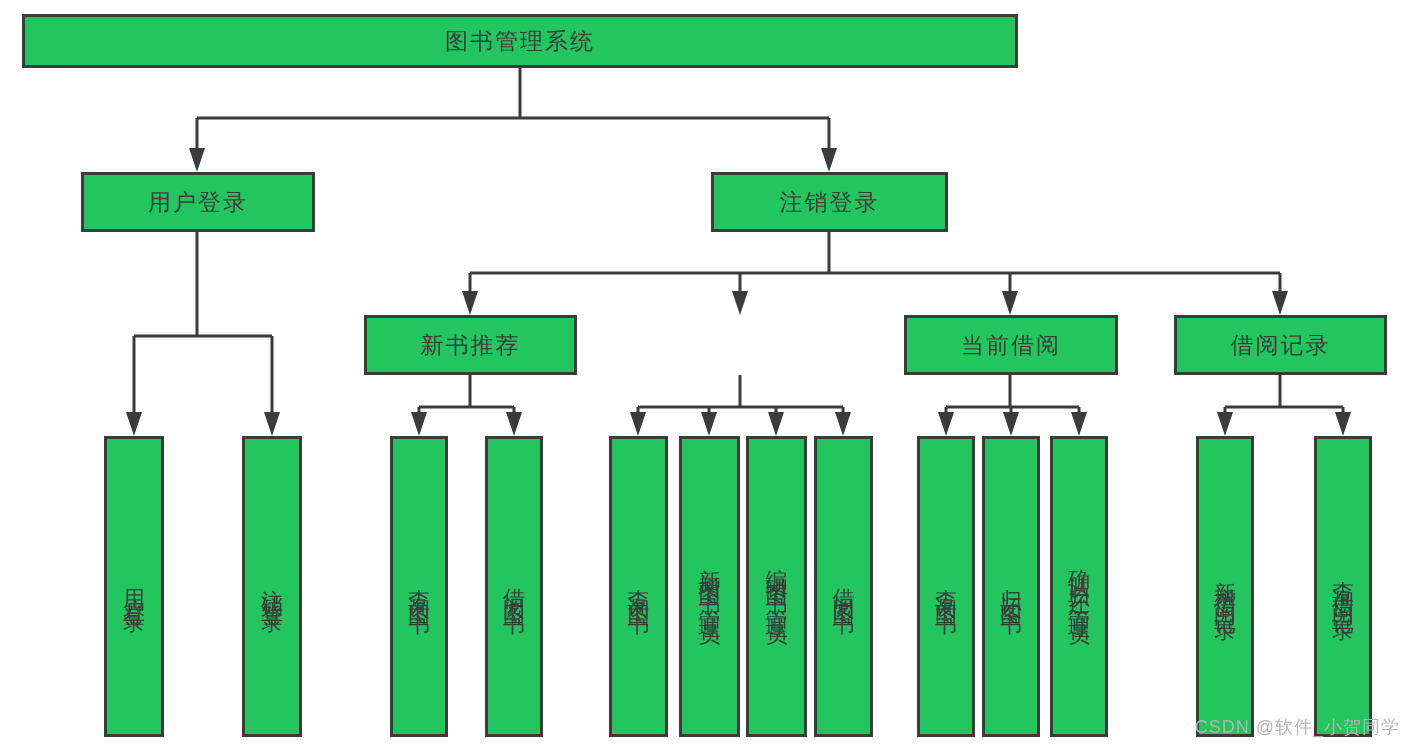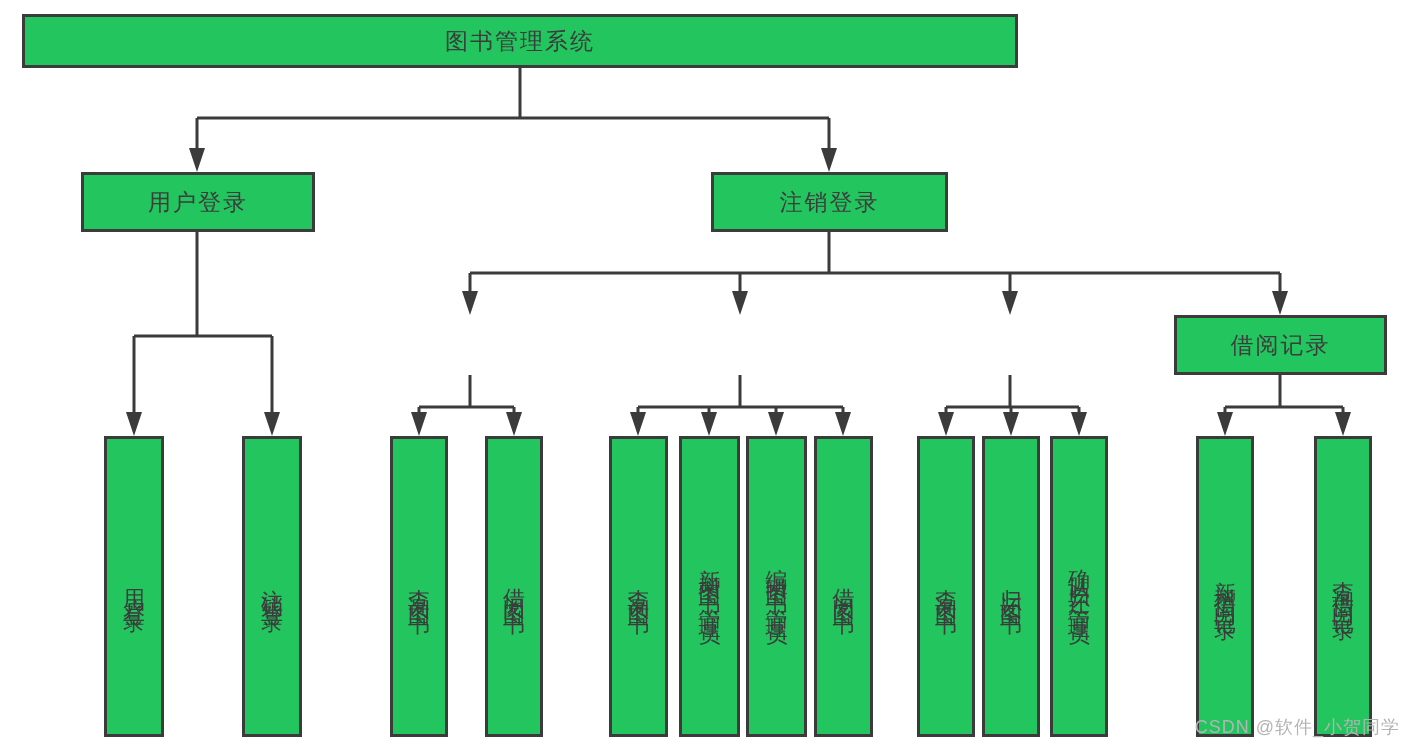--- a/index.html
+++ b/index.html
@@ -163,20 +163,26 @@
     <span>图书管理系统</span>
   </div>
 
   <div id="nd-l2a" class="node node-h">
     <span>用户登录</span>
   </div>
   <div id="nd-l2b" class="node node-h">
     <span>注销登录</span>
   </div>
 
+  <div id="nd-l3a" class="node node-h">
+    <span>新书推荐</span>
+  </div>
+  <div id="nd-l3c" class="node node-h">
+    <span>当前借阅</span>
+  </div>
   <div id="nd-l3d" class="node node-h">
     <span>借阅记录</span>
   </div>
 
   <div id="nd-ua" class="node node-v leaf">
     <span>用户登录</span>
   </div>
   <div id="nd-ub" class="node node-v leaf">
     <span>注销登录</span>
   </div>

